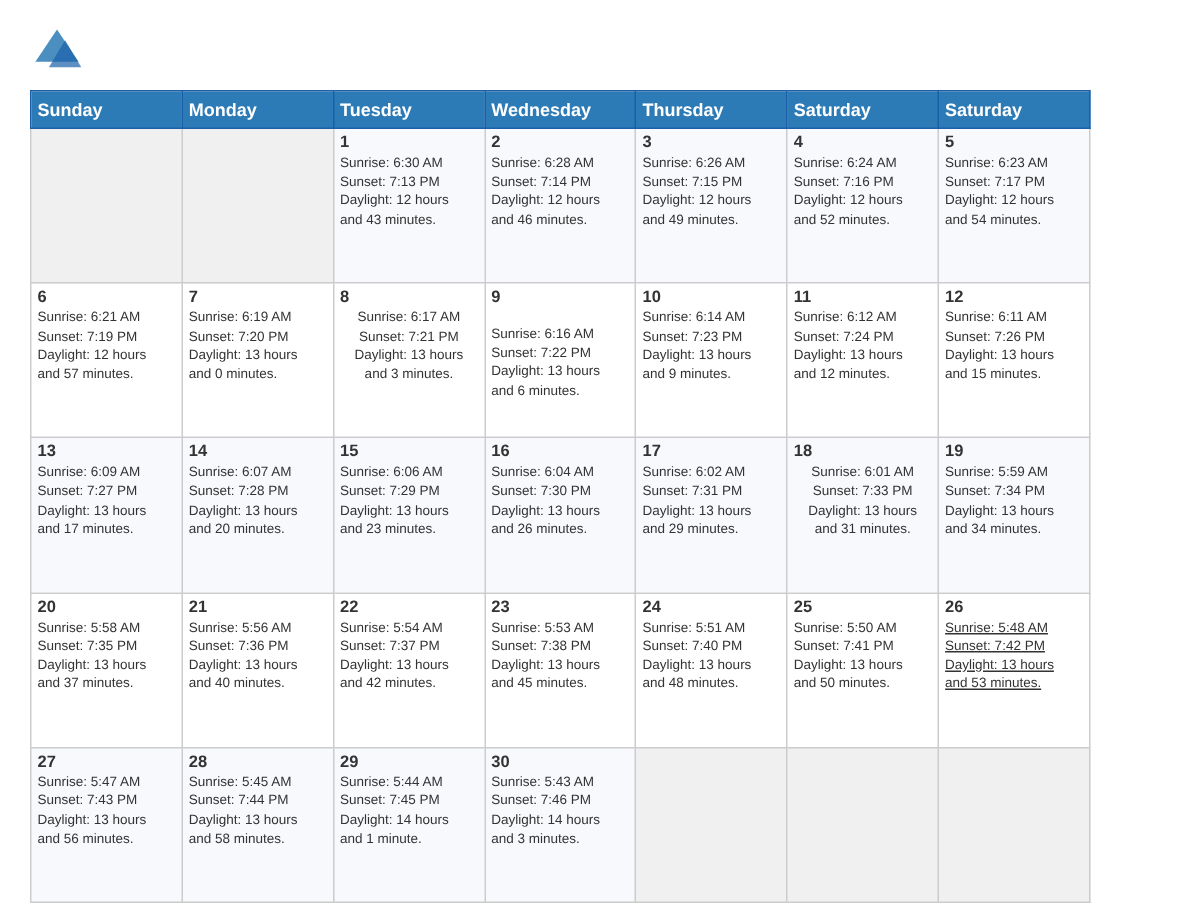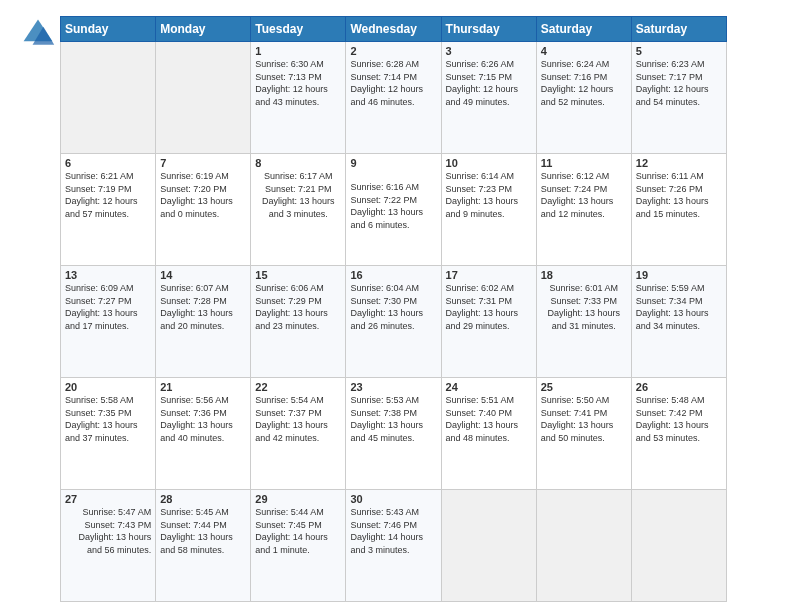--- a/index.html
+++ b/index.html
@@ -8,21 +8,21 @@
       height: 612px;
       font-family: Arial, sans-serif;
       background: #fff;
       overflow: hidden;
     }
     .page {
       width: 747px;
       height: 612px;
       padding: 16px 20px 10px 20px;
       display: flex;
-      flex-direction: row;
+      flex-direction: column;
     }
     .header {
       display: flex;
       align-items: flex-start;
       justify-content: space-between;
       margin-bottom: 8px;
     }
     .logo {
       display: flex;
       align-items: center;
@@ -309,30 +309,30 @@
           </td>
           <td>
             <span class="day-num">25</span>
             <div class="day-info" style="white-space: pre-line;">Sunrise: 5:50 AM
 Sunset: 7:41 PM
 Daylight: 13 hours
 and 50 minutes.</div>
           </td>
           <td>
             <span class="day-num">26</span>
-            <div class="day-info" style="white-space: pre-line;">Sunrise: 5:48 AM
+            <div class="day-info" style="white-space: pre-line; text-decoration: underline;">Sunrise: 5:48 AM
 Sunset: 7:42 PM
 Daylight: 13 hours
 and 53 minutes.</div>
           </td>
         </tr>
         <tr>
           <td>
             <span class="day-num">27</span>
-            <div class="day-info" style="white-space: pre-line; text-align: right;">Sunrise: 5:47 AM
+            <div class="day-info" style="white-space: pre-line;">Sunrise: 5:47 AM
 Sunset: 7:43 PM
 Daylight: 13 hours
 and 56 minutes.</div>
           </td>
           <td>
             <span class="day-num">28</span>
             <div class="day-info" style="white-space: pre-line;">Sunrise: 5:45 AM
 Sunset: 7:44 PM
 Daylight: 13 hours
 and 58 minutes.</div>

